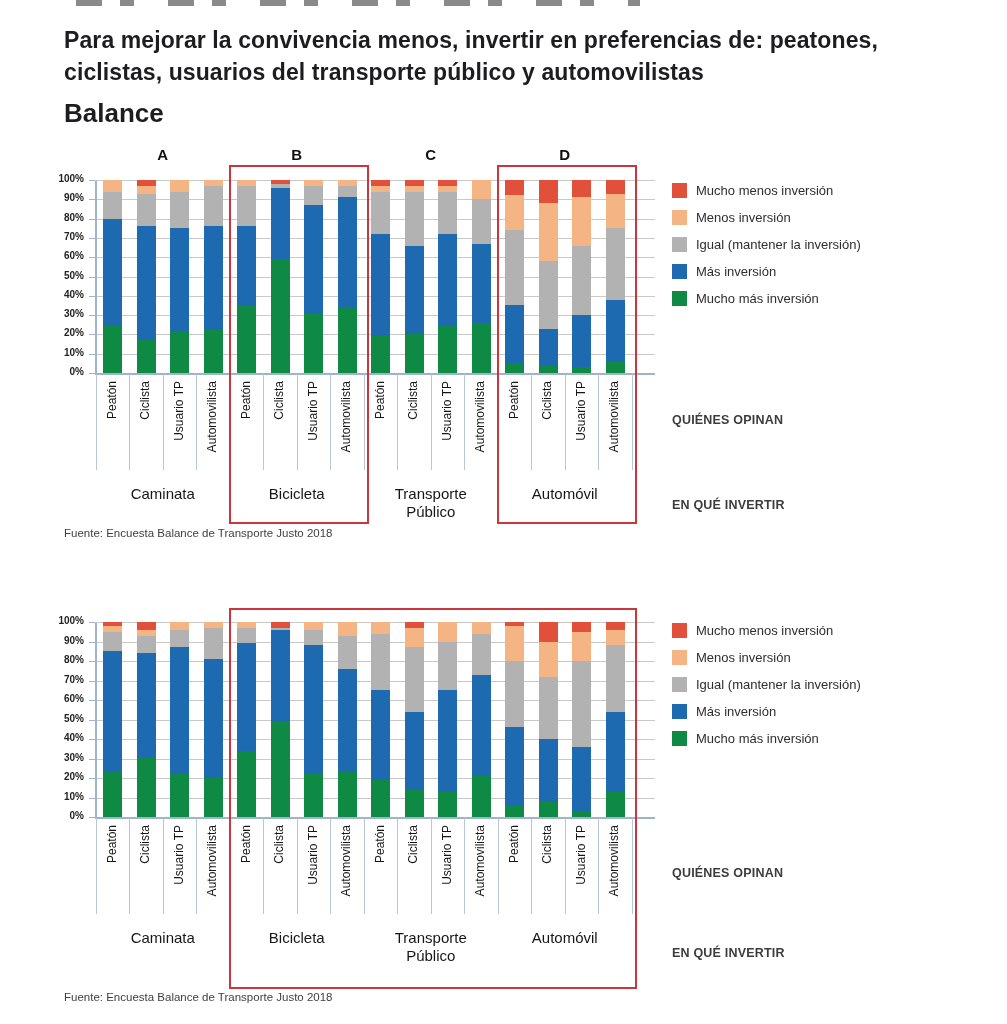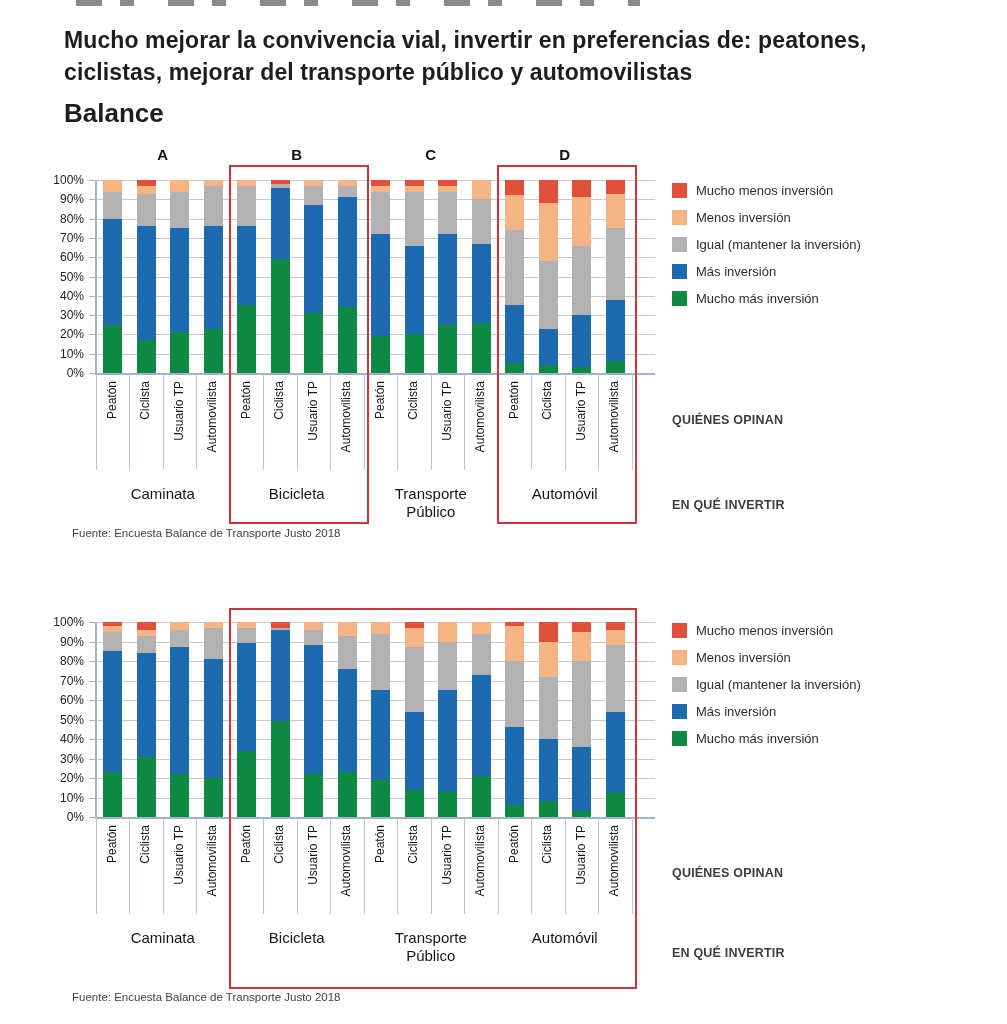--- a/index.html
+++ b/index.html
@@ -4,48 +4,48 @@
 <style>
   html,body{margin:0;padding:0;background:#fff;}
   body{width:1007px;height:1024px;position:relative;font-family:"Liberation Sans",sans-serif;color:#1d1d1f;overflow:hidden;}
   #canvas{position:absolute;inset:0;}
   #top-artifact{position:absolute;left:76px;top:0;width:564px;height:6px;opacity:.55;
     background:repeating-linear-gradient(90deg,#2a2a2a 0 26px,transparent 26px 44px,#2a2a2a 44px 58px,transparent 58px 92px);}
   .main-title{position:absolute;left:64px;top:24px;font-size:23px;font-weight:bold;line-height:32px;letter-spacing:.1px;}
   .chart-heading{position:absolute;left:64px;font-size:26px;font-weight:bold;margin:0;}
   #heading-santiago{top:98px;}
   #heading-temuco{top:554px;}
-  .source{position:absolute;left:72px;font-size:11.5px;color:#3f3f3f;}
+  .source{position:absolute;left:64px;font-size:11.5px;color:#3f3f3f;}
   #source-0{top:527px;} #source-1{top:991px;}
   .right-label{position:absolute;left:672px;font-size:12.5px;font-weight:bold;color:#3c3c3c;letter-spacing:.2px;}
   .legend{position:absolute;left:672px;}
   .legend-row{display:flex;align-items:center;height:27px;}
   .legend-swatch{width:15px;height:15px;margin-right:9px;flex:0 0 auto;}
   .legend-label{font-size:13px;color:#2e2e2e;}
   
   .gridline{position:absolute;height:1px;background:#c9c9c9;}
   .axis-line{position:absolute;background:#9db4cc;}
-  .y-tick{position:absolute;width:34px;text-align:right;font-size:12px;font-weight:400;color:#222;}
+  .y-tick{position:absolute;width:34px;text-align:right;font-size:10px;font-weight:700;color:#222;}
   .tick-mark{position:absolute;width:6px;height:1px;background:#9db4cc;}
   .bar-seg{position:absolute;width:19px;}
   .xlabel{position:absolute;writing-mode:vertical-rl;transform:rotate(180deg);font-size:12px;color:#161616;white-space:nowrap;}
   .xsep{position:absolute;width:1px;background:#b5c7d9;}
   .group-label{position:absolute;width:124px;text-align:center;font-size:15px;color:#161616;line-height:18px;}
   .group-letter{position:absolute;font-size:15px;font-weight:bold;color:#101010;width:20px;text-align:center;}
   .hl-box{position:absolute;border:2.5px solid #ca363b;background:transparent;}
 </style>
 </head>
 <body>
 
 <div id="canvas">
   <div id="top-artifact"></div>
 
   <div class="main-title">
-    <div>Mucho mejorar la convivencia vial, invertir en preferencias de: peatones,</div>
-    <div>ciclistas, mejorar del transporte público y automovilistas</div>
+    <div>Para mejorar la convivencia menos, invertir en preferencias de: peatones,</div>
+    <div>ciclistas, usuarios del transporte público y automovilistas</div>
   </div>
 
   <h2 class="chart-heading" id="heading-santiago">Balance</h2>
 
   <div class="chart" id="chart-0">
       <div class="y-tick" style="left: 50px; top: 173px;">100%</div>
       <div class="tick-mark" style="left: 89px; top: 180px;"></div>
       <div class="gridline" style="left: 95px; top: 199.3px; width: 560px;"></div>
       <div class="y-tick" style="left: 50px; top: 192.3px;">90%</div>
       <div class="tick-mark" style="left: 89px; top: 199.3px;"></div>

